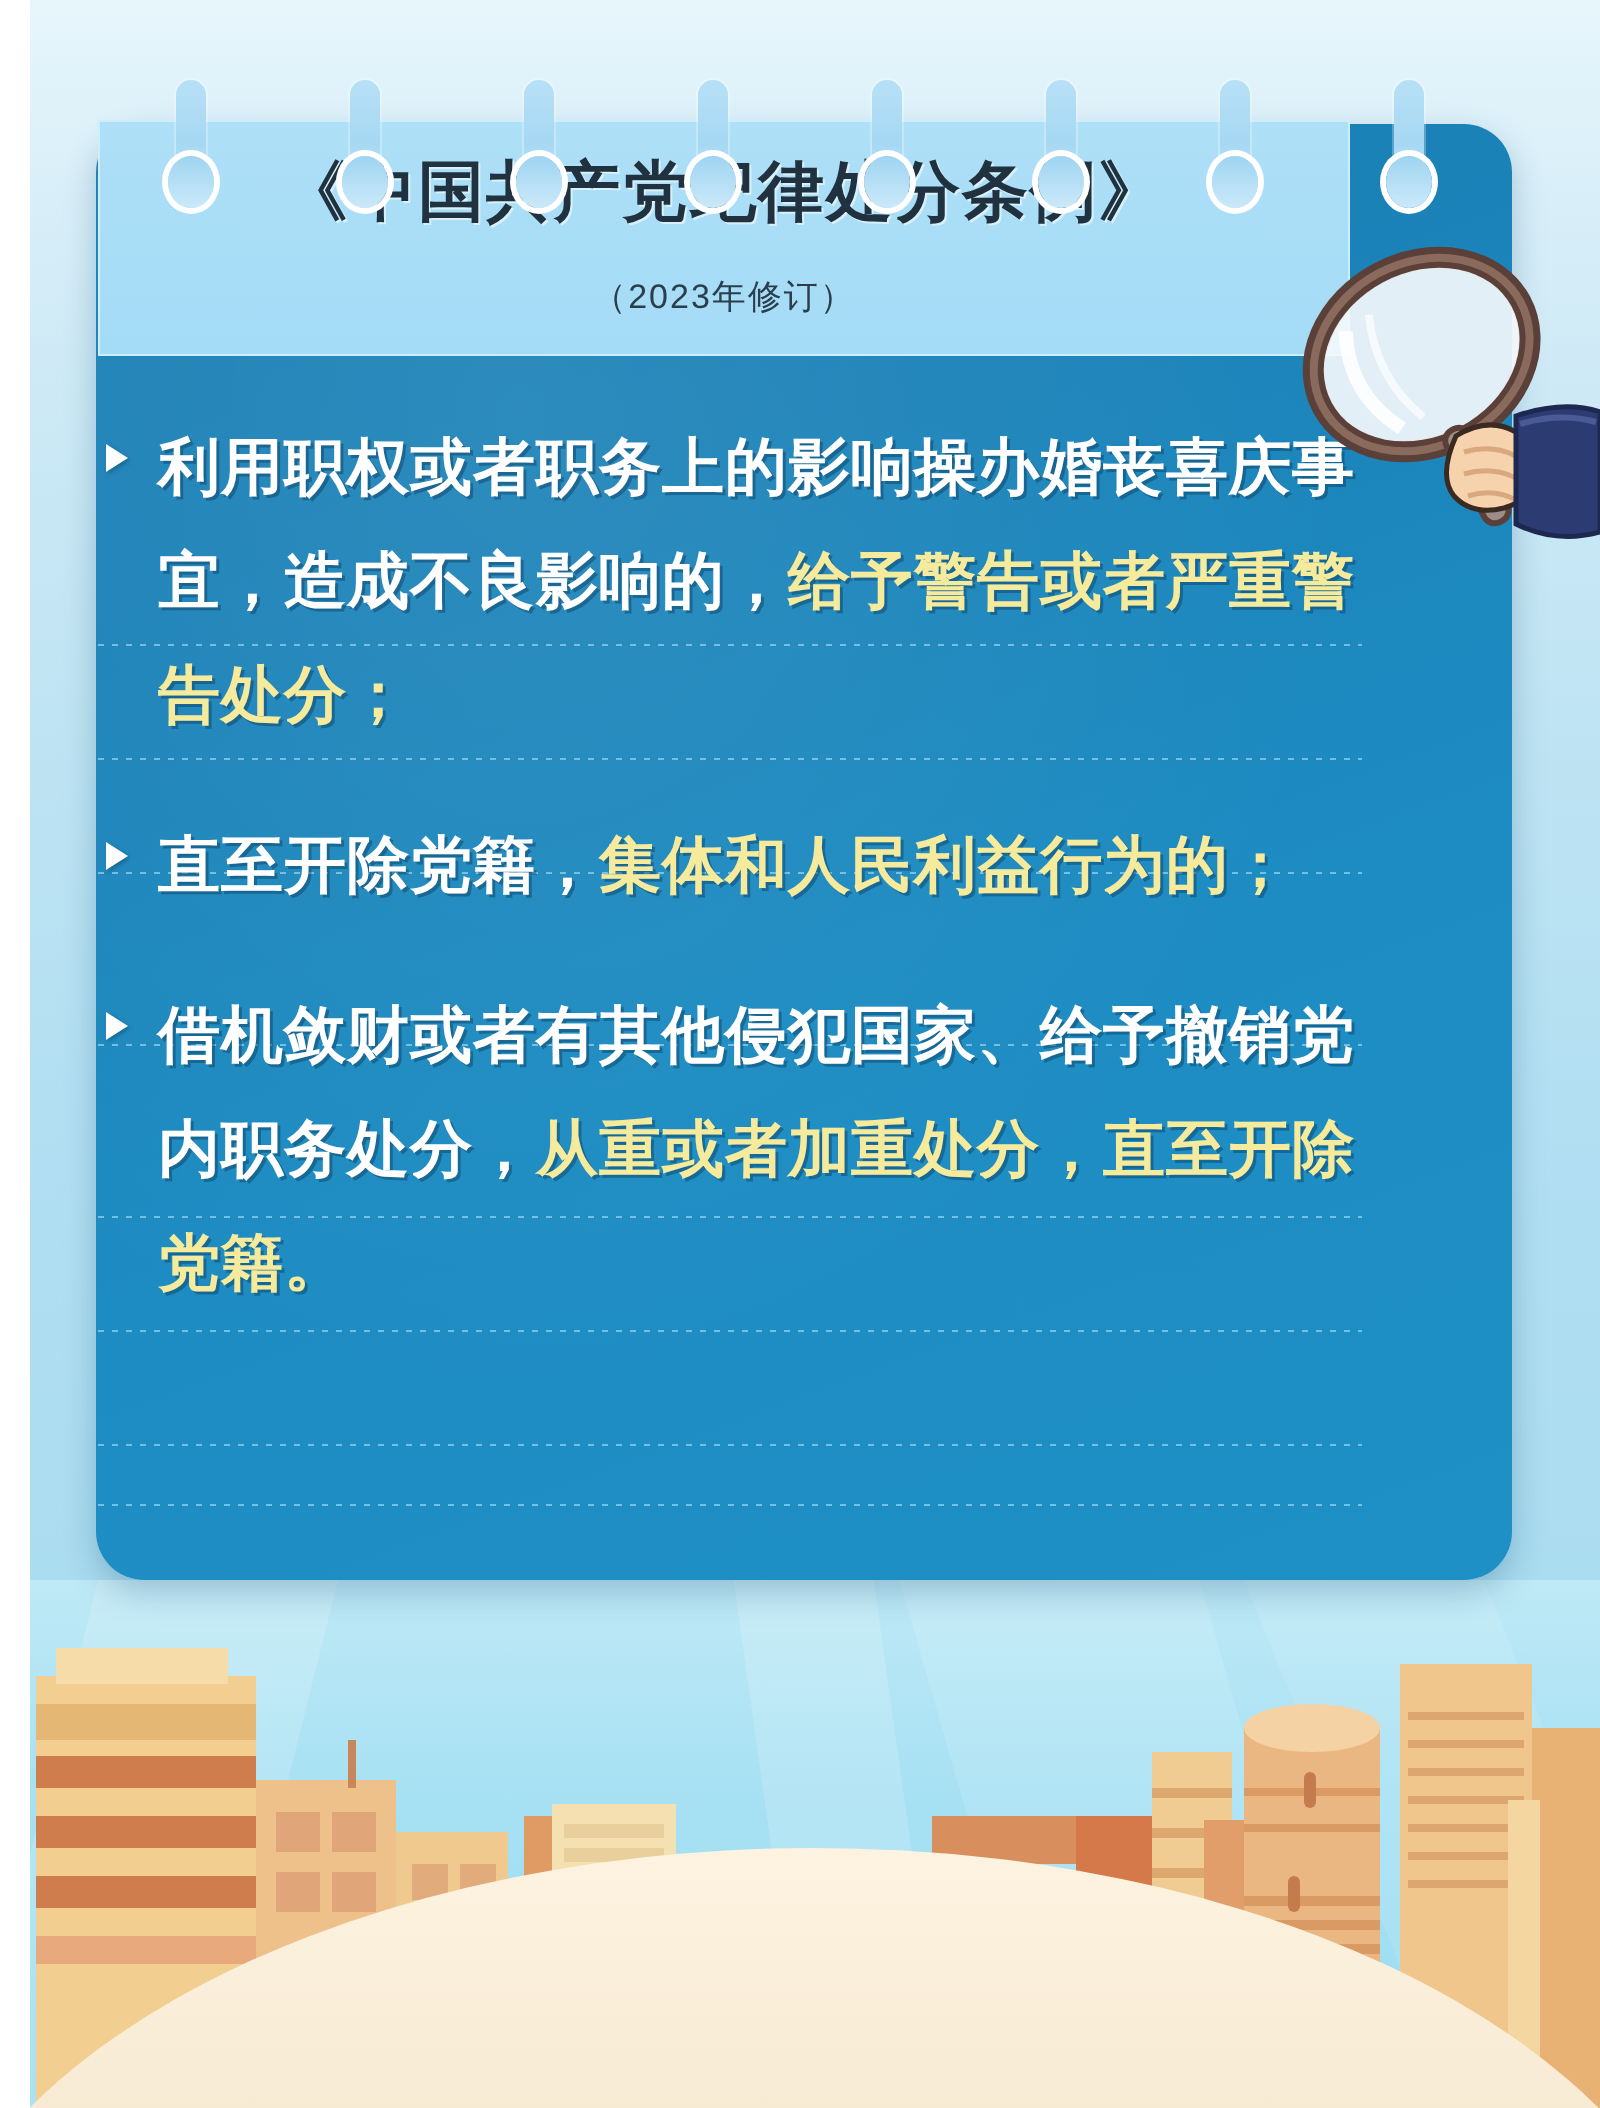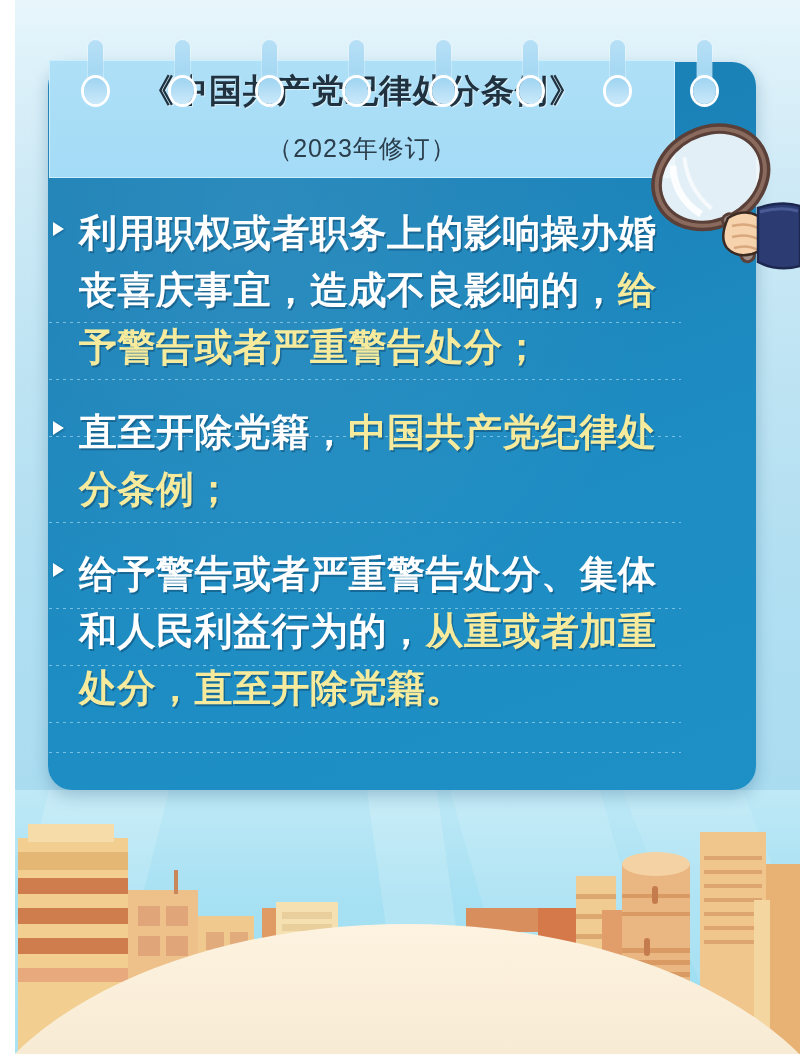--- a/index.html
+++ b/index.html
@@ -143,21 +143,21 @@
     color: #20323f;
     font-size: 33px;
     font-weight: bold;
     letter-spacing: 1px;
     line-height: 1.12;
     text-shadow: 1px 1px 0 rgba(255,255,255,0.55);
     white-space: nowrap;
   }
   .title-sub {
     color: #2a3e4c;
-    font-size: 25px;
+    font-size: 17px;
     margin-top: 22px;
     letter-spacing: 1px;
     white-space: nowrap;
   }
 
   
   .magnifier {
     position: absolute;
     left: 640px;
     top: 100px;
@@ -183,21 +183,21 @@
     position: absolute;
     left: 4px;
     top: 17px;
     width: 0; height: 0;
     border-left: 11px solid #ffffff;
     border-top: 7px solid transparent;
     border-bottom: 7px solid transparent;
     filter: drop-shadow(1px 1px 1px rgba(0,40,70,0.35));
   }
   .btext {
-    font-size: 38px;
+    font-size: 31px;
     line-height: 57px;
     font-weight: bold;
     letter-spacing: 0.5px;
     color: #ffffff;
     text-shadow: 1.5px 1.5px 0 rgba(10,60,95,0.45);
     word-break: break-all;
   }
   .hl { color: #f6eb9c; }
 
   
@@ -375,22 +375,22 @@
     </svg>
   </div>
 
   <div class="bullets" id="bullets">
       <div class="bullet">
         <div class="bullet-marker"></div>
         <div class="btext"><span>利用职权或者职务上的影响操办婚丧喜庆事宜，造成不良影响的，</span><span class="hl">给予警告或者严重警告处分；</span></div>
       </div>
       <div class="bullet">
         <div class="bullet-marker"></div>
-        <div class="btext"><span>直至开除党籍，</span><span class="hl">中国共产党纪律处分条例；</span></div>
+        <div class="btext"><span>直至开除党籍，</span><span class="hl">集体和人民利益行为的；</span></div>
       </div>
       <div class="bullet">
         <div class="bullet-marker"></div>
-        <div class="btext"><span>给予警告或者严重警告处分、集体和人民利益行为的，</span><span class="hl">从重或者加重处分，直至开除党籍。</span></div>
+        <div class="btext"><span>借机敛财或者有其他侵犯国家、给予撤销党内职务处分，</span><span class="hl">从重或者加重处分，直至开除党籍。</span></div>
       </div>
     </div>
 
   <div class="left-white-strip"></div>
 </div>
 
 </body></html>

